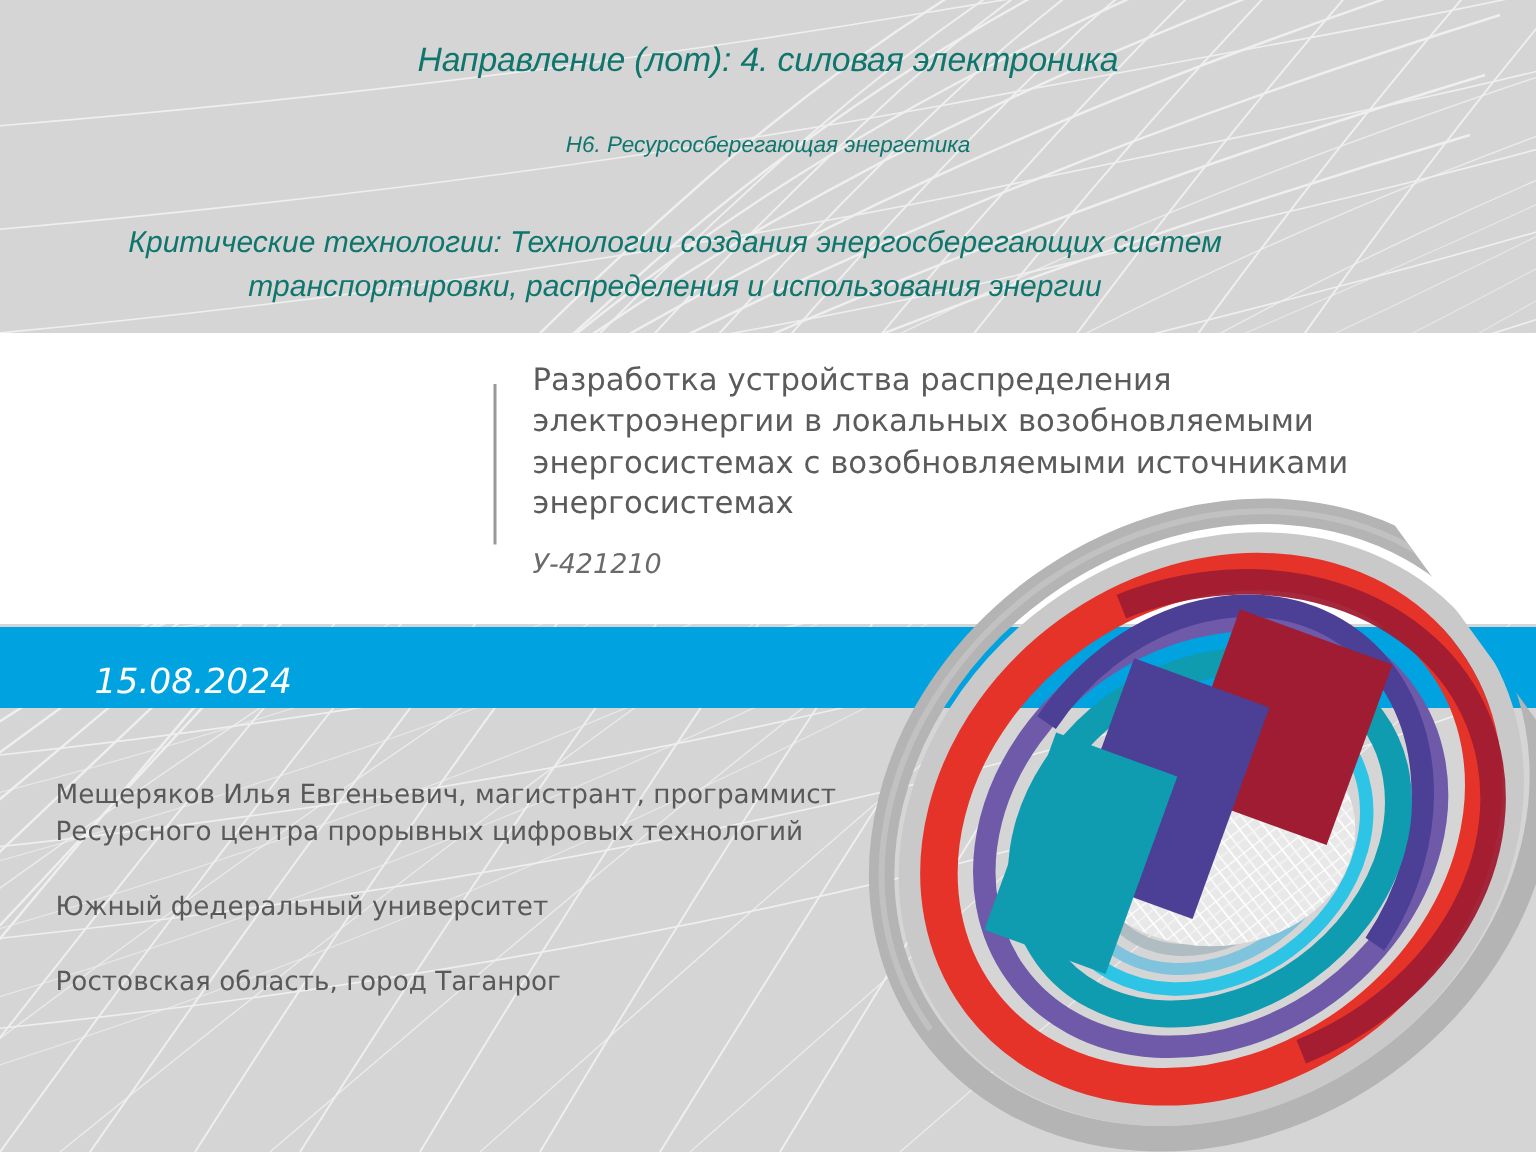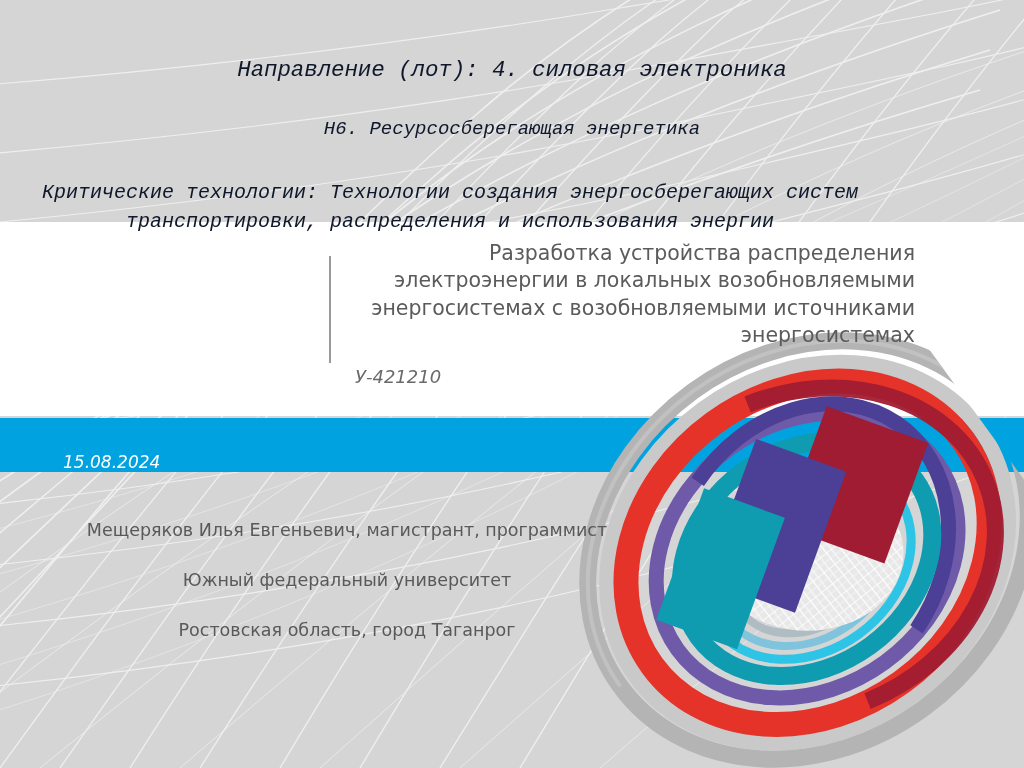--- a/index.html
+++ b/index.html
@@ -31,39 +31,38 @@
     left: 0;
     top: 0;
     width: 1024px;
     height: 222px;
     text-align: center;
     z-index: 5;
   }
   .hdr-line {
     font-style: italic;
     font-weight: normal;
-    color: #0f172a;
-    font-family: Liberation Mono, monospace;
-    white-space: nowrap;
-    margin-top: 30px;
+    color: #0f766e;
+    font-family: Liberation Sans, sans-serif;
+    white-space: nowrap;
   }
   #hdr-line-1 {
     position: absolute;
     top: 27px;
     left: 0;
     width: 1024px;
     font-size: 22.5px;
     letter-spacing: -0.1px;
   }
   #hdr-line-2 {
     position: absolute;
     top: 88px;
     left: 0;
     width: 1024px;
-    font-size: 19px;
+    font-size: 15px;
   }
   #hdr-line-3 {
     position: absolute;
     top: 148px;
     left: 0;
     width: 900px;
     font-size: 20px;
     line-height: 29px;
   }
   #hdr-line-3 .sub {
@@ -135,21 +134,20 @@
   #project-title {
     position: absolute;
     left: 355px;
     top: 240px;
     width: 560px;
     z-index: 6;
     color: #5b5b5b;
     font-size: 20.5px;
     line-height: 27.3px;
     font-family: "DejaVu Sans", "Liberation Sans", sans-serif;
-    text-align: right;
   }
   #project-title .t-line { display: block; white-space: nowrap; }
 
   #project-code {
     position: absolute;
     left: 355px;
     top: 366px;
     z-index: 6;
     color: #6a6a6a;
     font-size: 18px;
@@ -164,41 +162,40 @@
     left: 0;
     top: 418px;
     width: 1024px;
     height: 54px;
     background: #00a3e0;
     z-index: 3;
   }
   #date-text {
     position: absolute;
     left: 63px;
-    top: 452px;
+    top: 442px;
     z-index: 6;
     color: #ffffff;
-    font-size: 17px;
+    font-size: 23px;
     font-style: italic;
     font-family: "DejaVu Sans", "Liberation Sans", sans-serif;
     white-space: nowrap;
   }
 
   
   #author-block {
     position: absolute;
     left: 37px;
     top: 518px;
     width: 620px;
     z-index: 6;
     color: #595959;
     font-size: 17.5px;
     line-height: 25px;
     font-family: "DejaVu Sans", "Liberation Sans", sans-serif;
-    text-align: center;
   }
   #author-block .a-line { display: block; white-space: nowrap; }
   #author-block .gap { display: block; height: 25px; }
 
   
   #spiral {
     position: absolute;
     left: 556px;
     top: 300px;
     width: 468px;
@@ -332,19 +329,20 @@
         <rect x="170" y="150" width="96" height="150" fill="#4b3f96" transform="rotate(20 218 225)"></rect>
         <rect x="120" y="198" width="86" height="140" fill="#0f9bb0" transform="rotate(20 163 268)"></rect>
       </g>
 
       <path d="M20,250 A232,196 0 0 1 484,250" fill="none" stroke="#c9c9c9" stroke-width="4" opacity="0.6"></path>
     </g>
   </svg>
 
   <div id="author-block">
     <span class="a-line">Мещеряков Илья Евгеньевич, магистрант, программист</span>
+    <span class="a-line">Ресурсного центра прорывных цифровых технологий</span>
     <span class="gap"></span>
     <span class="a-line">Южный федеральный университет</span>
     <span class="gap"></span>
     <span class="a-line">Ростовская область, город Таганрог</span>
   </div>
 
 </div>
 
 </body></html>

